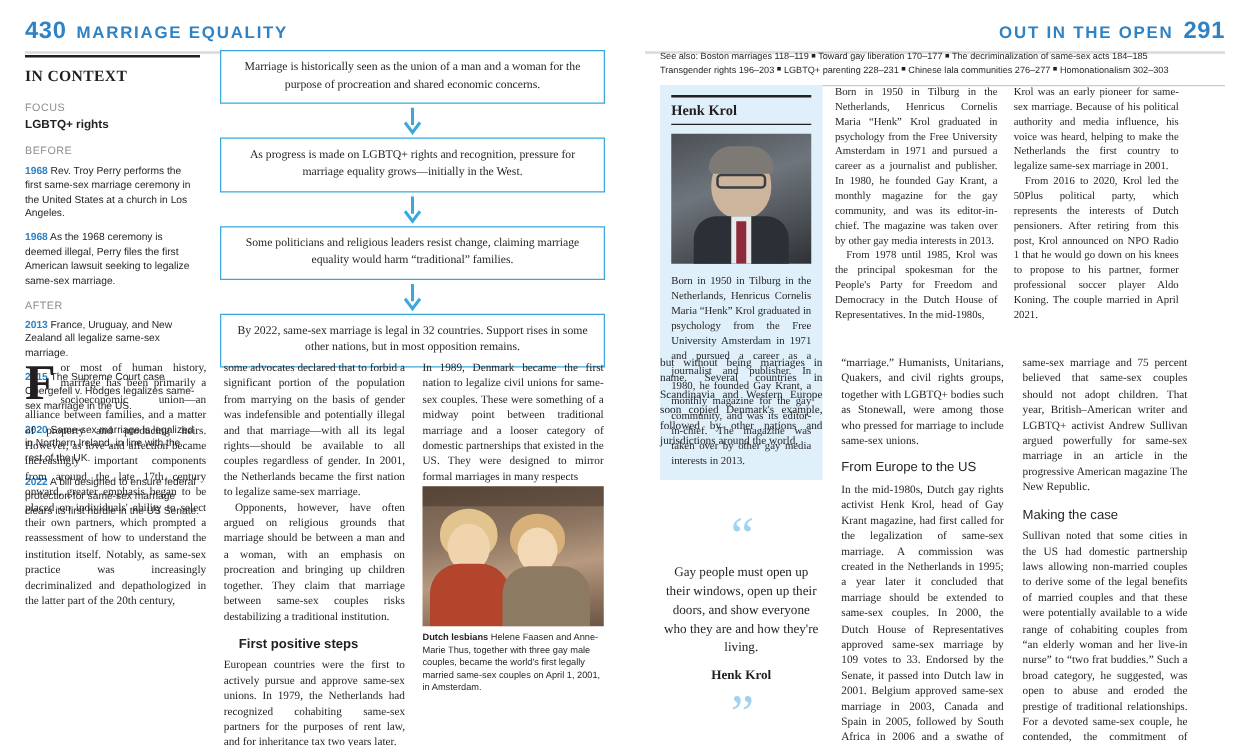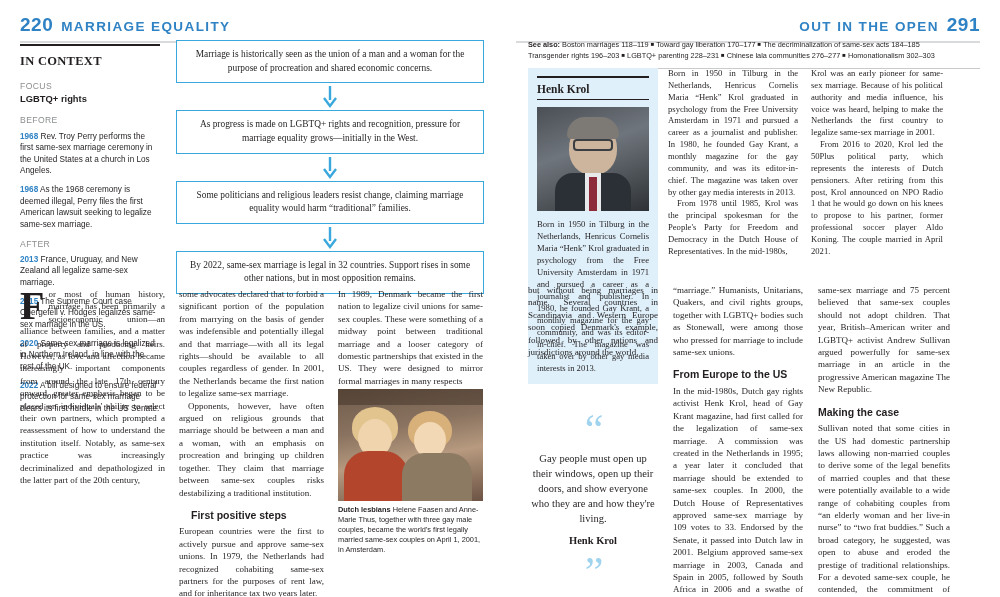--- a/index.html
+++ b/index.html
@@ -88,21 +88,21 @@
   }
   .caption b { font-weight:bold; }
 
   
   .seealso {
     position:absolute; left:528px; top:40px; width:452px;
     font-family:"Liberation Sans", sans-serif;
     font-size:7.3px; line-height:1.5; color:#231f20;
     border-bottom:1px solid #c9cacb; padding-bottom:6px;
   }
-  .seealso b { font-weight:bold; }
+  .seealso b { font-weight:normal; }
   .seealso .sq { color:#231f20; font-size:6px; vertical-align:1px; }
 
   .biobox {
     position:absolute; left:528px; top:68px; width:130px;
     background:#dff0fa; padding:8px 9px 10px;
   }
   .biobox h3 {
     margin:0 0 7px 0;
     font-family:"Liberation Serif", serif;
     font-size:11.5px; font-weight:bold;
@@ -118,21 +118,21 @@
   .bio-text p { margin:0; }
 
   .right-cols {
     position:absolute; left:528px; top:68px; width:452px; height:510px;
   }
   .rc { position:absolute; font-size:9px; line-height:1.38; text-align:justify; }
   .rc p { margin:0; }
   .rc p + p { text-indent:9px; }
   .rc-sub {
     font-family:"Liberation Sans", sans-serif;
-    font-weight:bold; font-size:10.5px; margin:9px 0 3px;
+    font-weight:normal; font-size:10.5px; margin:9px 0 3px;
   }
   .quote {
     text-align:center; padding:4px 2px;
   }
   .qmark {
     font-family:"Liberation Serif", serif;
     font-size:42px; color:#9fd3ee; line-height:0.6; letter-spacing:-2px;
   }
   .quote-text {
     font-size:10.5px; line-height:1.42; margin:10px 0 8px;
@@ -141,21 +141,21 @@
   .quote-attr { font-weight:bold; font-size:10.5px; }
 </style>
 </head>
 <body>
 
 <div class="page">
 
   <div class="left-page">
 
     <div class="hdr">
-      <span class="hdr-num">220</span>
+      <span class="hdr-num">430</span>
       <span class="hdr-title">MARRIAGE EQUALITY</span>
     </div>
     <div class="hdr-rule"></div>
 
     <div class="incontext">
       <div class="ic-title">IN CONTEXT</div>
       <div class="ic-focus-label">FOCUS</div>
       <div class="ic-focus-val">LGBTQ+ rights</div>
 
       <div class="ic-sec">BEFORE</div>

